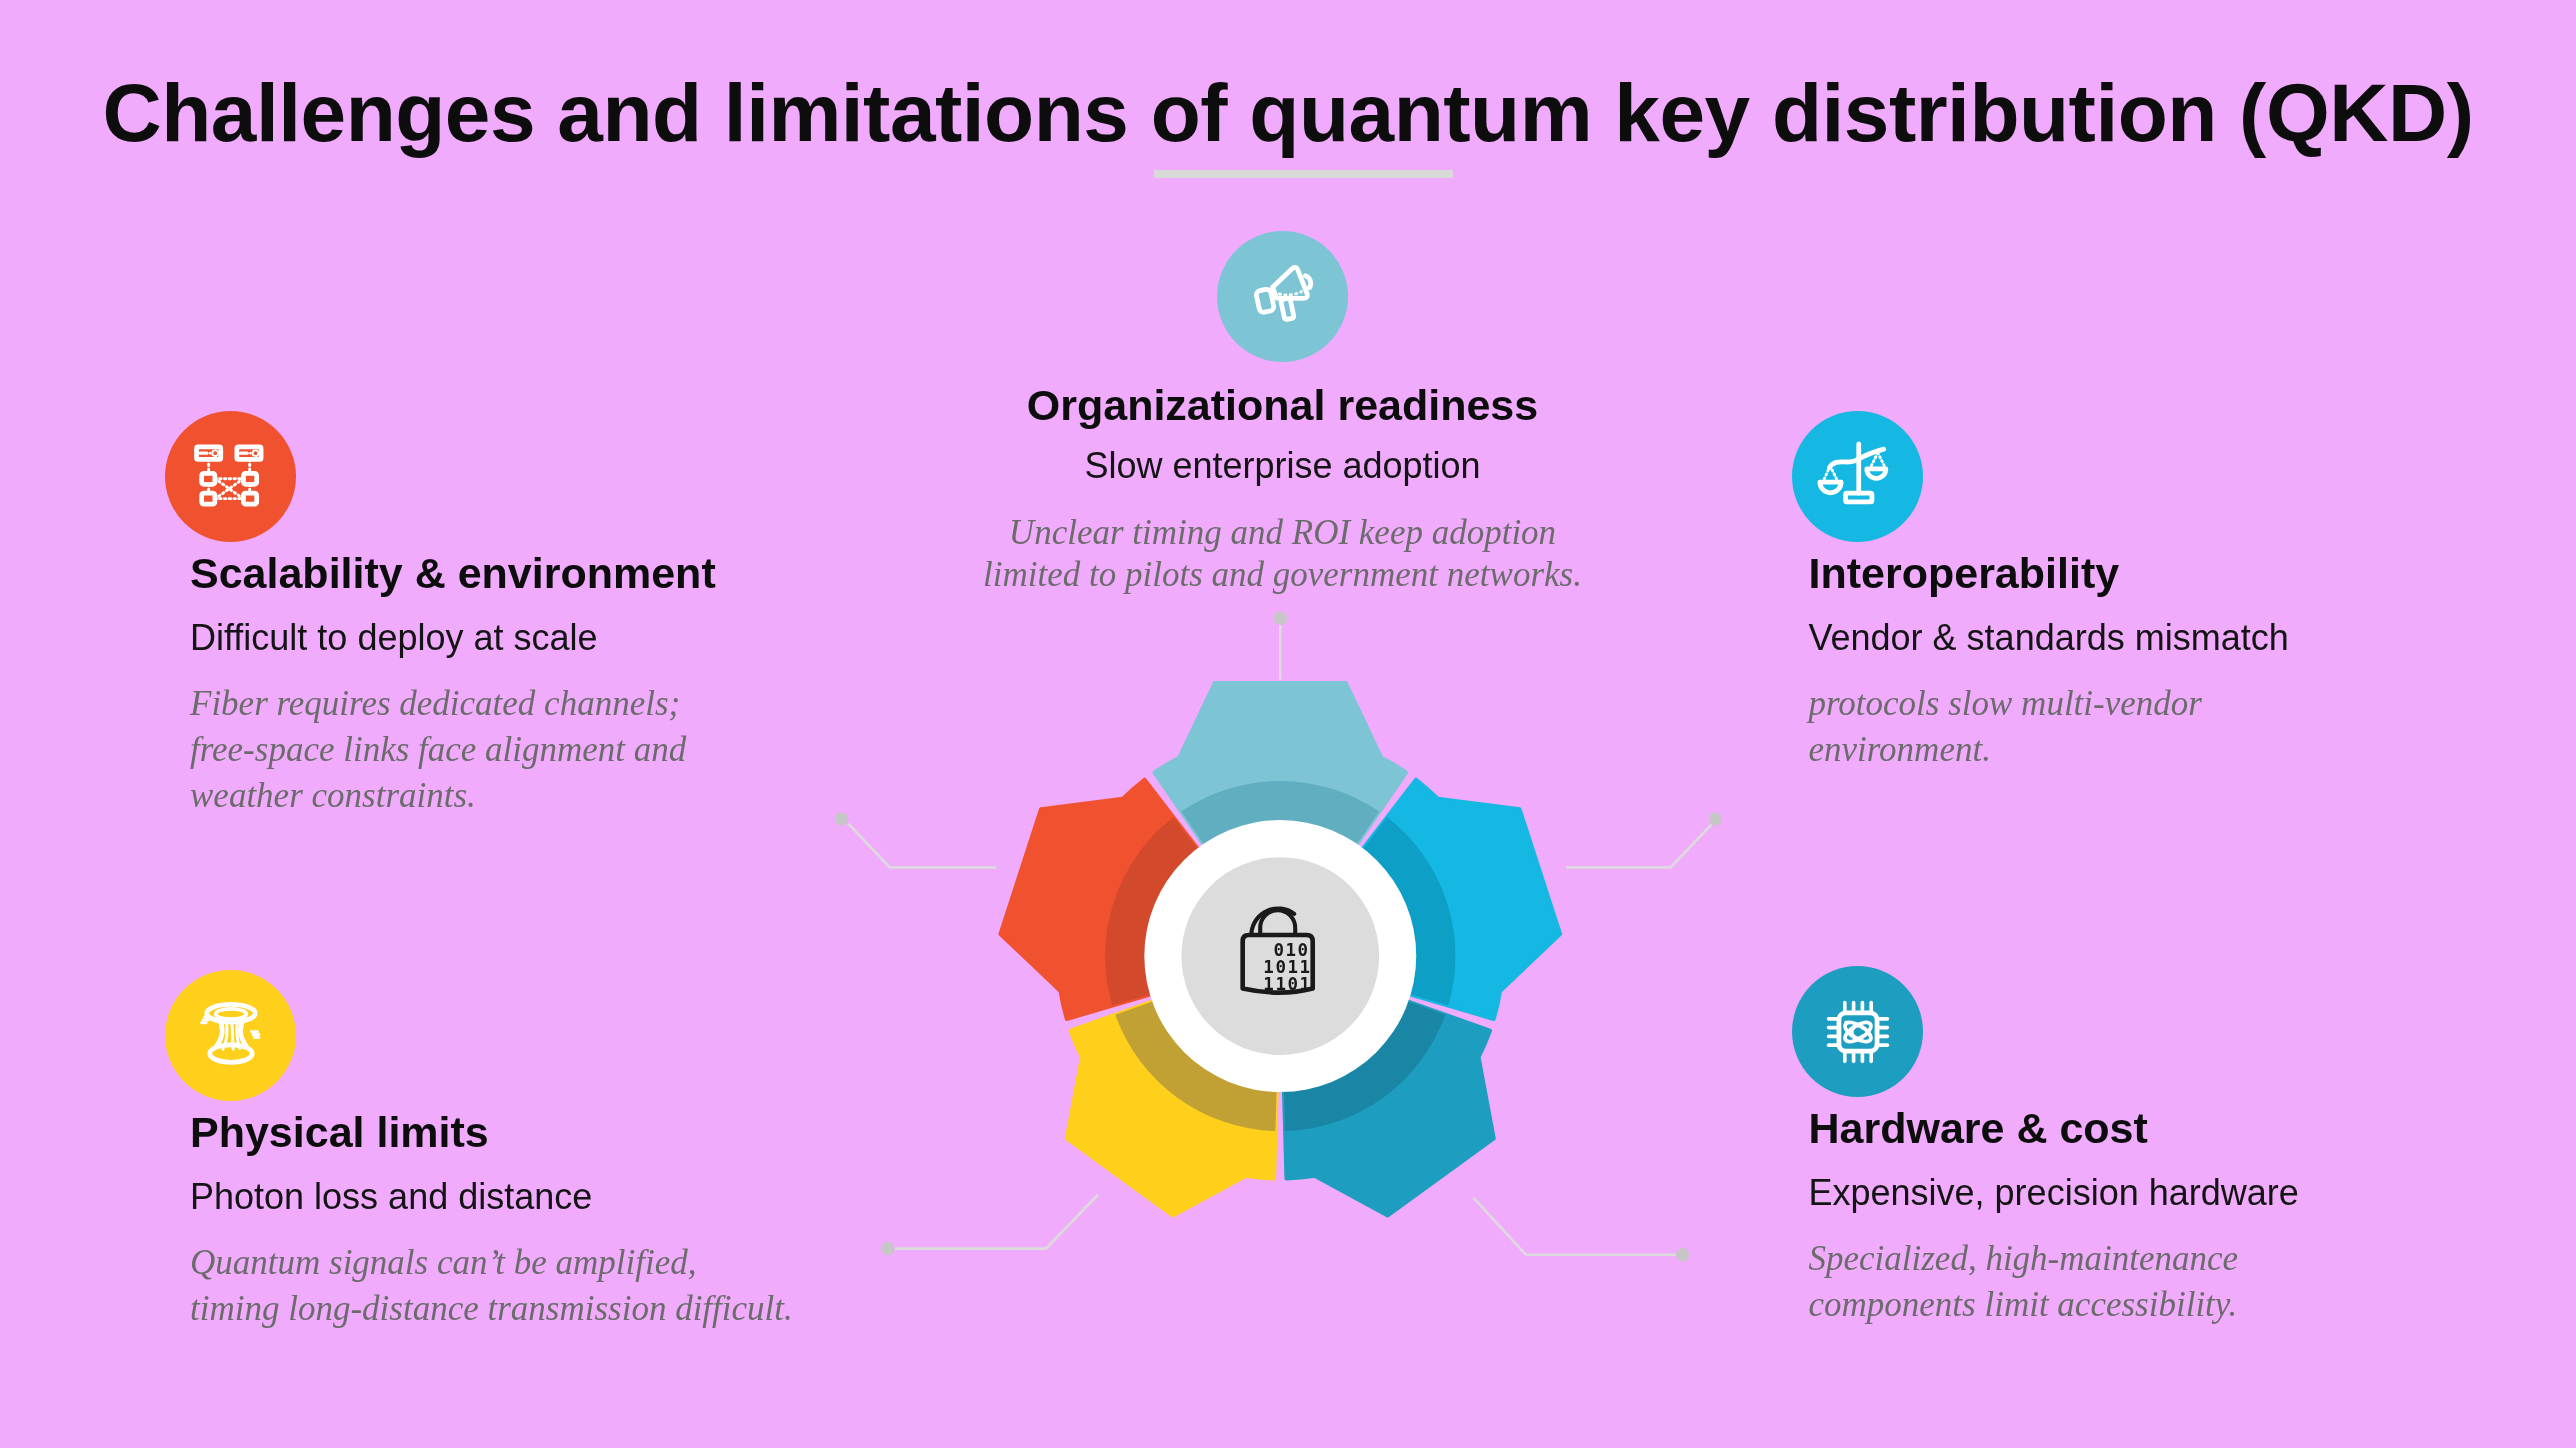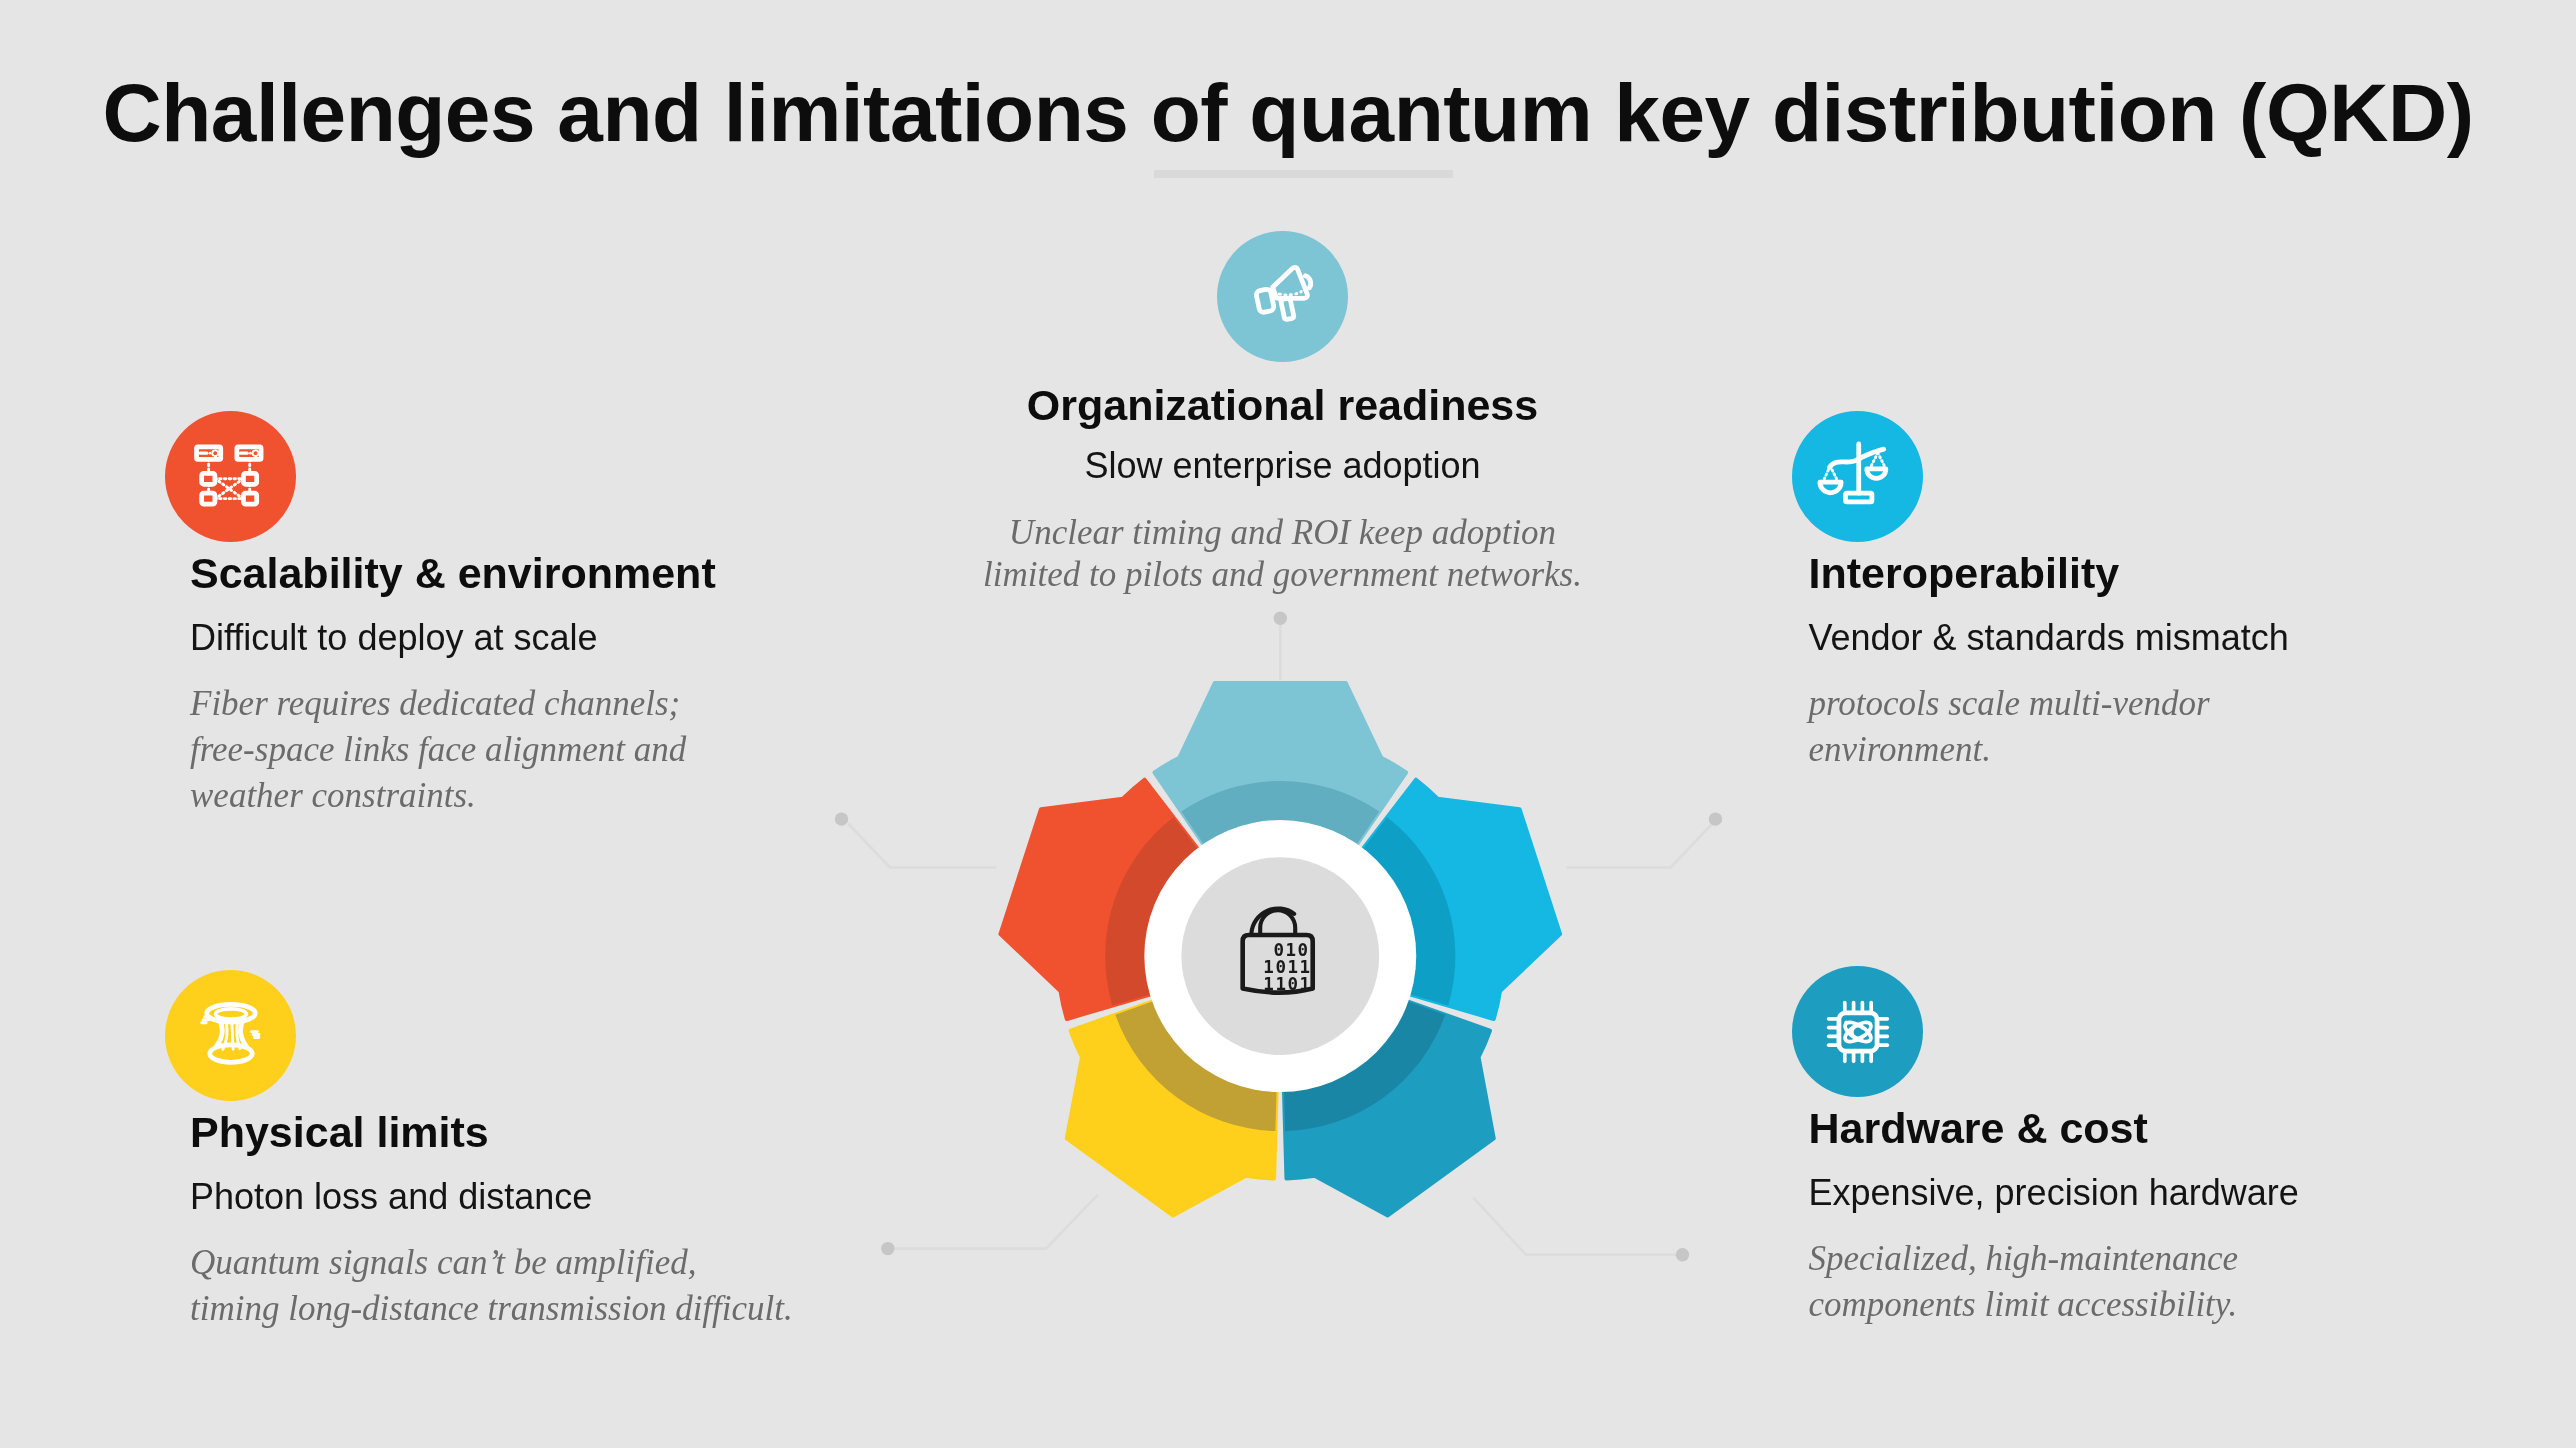--- a/index.html
+++ b/index.html
@@ -1,16 +1,16 @@
 <!DOCTYPE html>
 <html style="--line: #dcdcdc; --dot: #c6c6c6; --underline: #d9d9d9; --heading: #0d0d0d; --subheading: #141414; --desc: #6b6b6b; --lock: #1a1a1a;font-size:8.2px"><head>
 <meta charset="utf-8">
 <style>
   html,body{margin:0;padding:0;background:#fff;}
-  .page{position:relative;width:2576px;height:1449px;background:#e5e5e5;overflow:hidden;
+  .page{position:relative;width:2576px;height:1449px;background:#f0abfc;overflow:hidden;
         font-family:"Liberation Sans","DejaVu Sans",sans-serif;color:#111;}
   .title{position:absolute;left:0;right:0;top:66px;margin:0;text-align:center;
          font-size:82px;font-weight:700;letter-spacing:-0.5px;color:var(--heading,#0d0d0d);}
   .title-underline{position:absolute;left:1154px;top:170px;width:299px;height:8.2px;
          background:var(--underline,#d9d9d9);}
   .sec{position:absolute;}
   .icon-circle{position:absolute;width:131px;height:131px;border-radius:50%;
          display:flex;align-items:center;justify-content:center;}
   .sec .h{position:absolute;font-size:43px;font-weight:700;color:var(--heading,#0d0d0d);white-space:nowrap;}
   .sec .s{position:absolute;font-size:36px;font-weight:500;color:var(--subheading,#141414);white-space:nowrap;}
@@ -121,21 +121,21 @@
             <path d="M87 27 L 76 49 M87 27 L 98 49"></path>
           </g>
           <path d="M8 67 a 14.5 14.5 0 0 0 29 0 z"></path>
           <path d="M72 49 a 13 13 0 0 0 26 0 z"></path>
         </g>
       </svg>
     </div>
     <div class="h">Interoperability</div>
     <div class="s">Vendor &amp; standards mismatch</div>
     <div class="d">
-      <div>protocols scale multi-vendor</div>
+      <div>protocols slow multi-vendor</div>
       <div>environment.</div>
     </div>
   </section>
 
   <section class="sec" id="sec-bleft">
     <div class="icon-circle" style="background: rgb(254, 208, 27);">
       <svg width="88" height="88" viewBox="0 0 120 120">
         <g class="icn">
           <ellipse cx="60" cy="29" rx="33" ry="12"></ellipse>
           <ellipse cx="60" cy="30" rx="21" ry="7" stroke-width="5"></ellipse>

